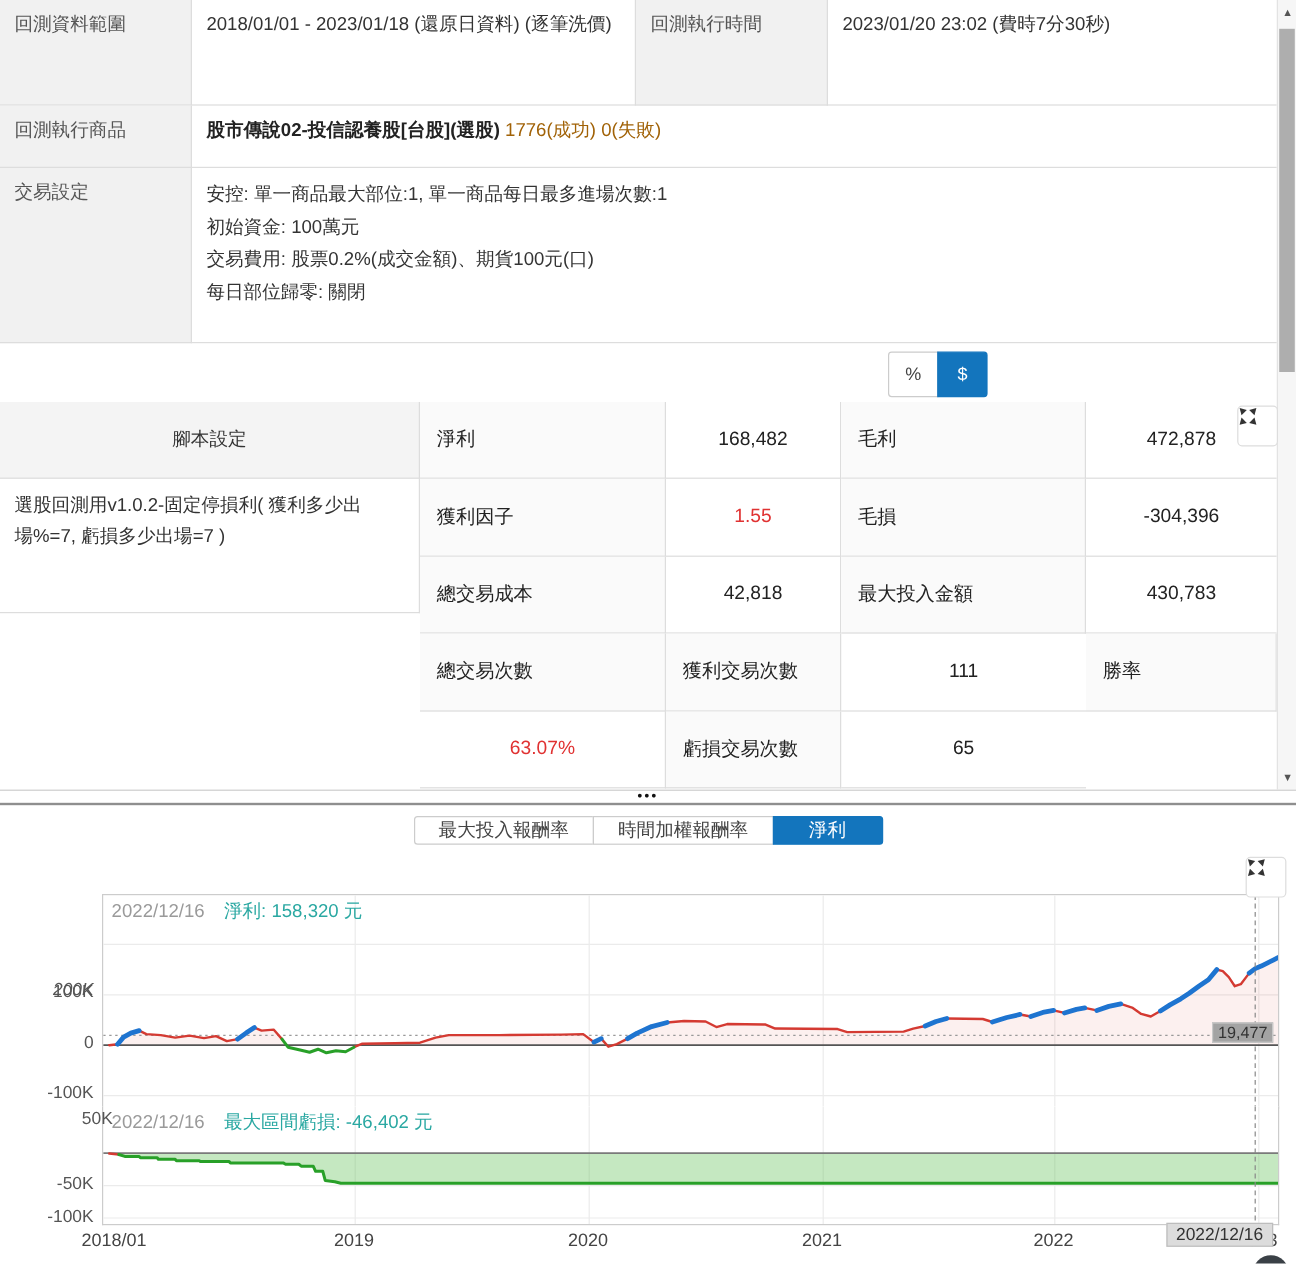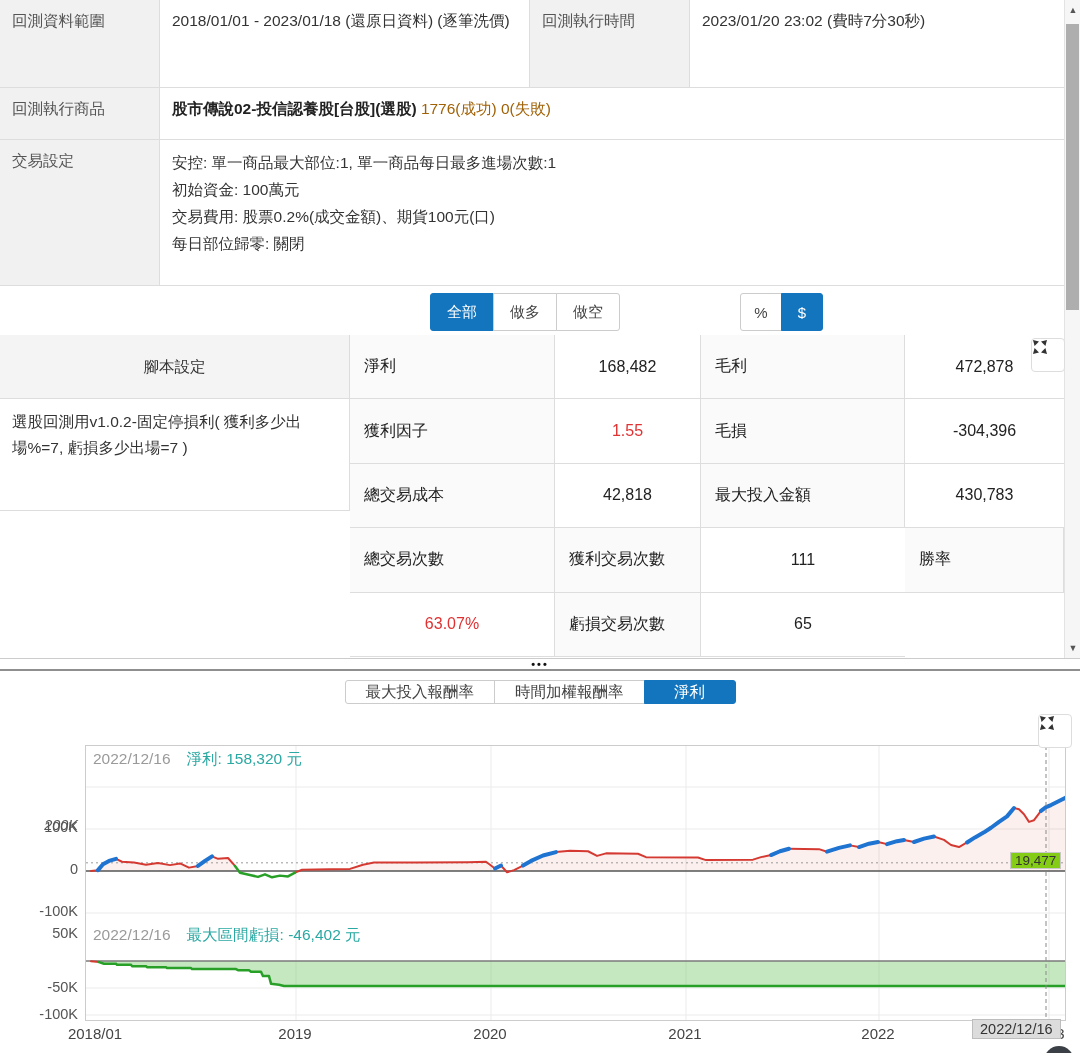--- a/index.html
+++ b/index.html
@@ -69,21 +69,21 @@
   
   .chart-box{position:absolute;left:85px;width:979px;box-sizing:content-box;border:1px solid #ccc;background:#fff;}
   .chart1{top:745px;height:177px;}
   .chart2{top:922px;height:98px;border-top:none;}
   .c-label{position:absolute;left:7px;top:3px;font-size:15.5px;white-space:nowrap;z-index:3;}
   .c-label .d{color:#9a9a9a;margin-right:16px;}
   .c-label .v{color:#2aa8a2;}
   .ytick{position:absolute;left:0;width:78px;text-align:right;font-size:14.5px;color:#555;z-index:2;}
   .xaxis{position:absolute;left:0;top:1022px;width:1080px;height:26px;}
   .xtick{position:absolute;top:3px;font-size:15px;color:#444;transform:translateX(-50%);white-space:nowrap;}
-  .cross-ylabel{position:absolute;left:1010px;top:852px;background:#84cc16;border:1px solid #c8c8c8;
+  .cross-ylabel{position:absolute;left:1010px;top:852px;background:#a3a3a3;border:1px solid #c8c8c8;
     padding:0 4px;font-size:13.5px;color:#333;z-index:5;white-space:nowrap;}
   .cross-xlabel{position:absolute;left:972px;top:1019px;background:#dcdcdc;border:1px solid #bdbdbd;
     padding:1px 7px;font-size:14.5px;color:#333;z-index:5;white-space:nowrap;}
   .help-circle{position:absolute;left:1044px;top:1046px;width:30px;height:30px;border-radius:50%;
     background:#3a4046;cursor:pointer;}
   svg{position:absolute;left:0;top:0;}
 </style>
 </head>
 <body>
 
@@ -102,25 +102,20 @@
   <div class="cell lab">交易設定</div>
   <div class="cell last span3 trade-lines" id="trade-lines">
       <div>安控: 單一商品最大部位:1, 單一商品每日最多進場次數:1</div>
       <div>初始資金: 100萬元</div>
       <div>交易費用: 股票0.2%(成交金額)、期貨100元(口)</div>
       <div>每日部位歸零: 關閉</div>
     </div>
 </div>
 
 <div class="filter-bar">
-  <div class="btn-group grp-dir" id="dir-tabs">
-      <button class="tbtn active">全部</button>
-      <button class="tbtn">做多</button>
-      <button class="tbtn">做空</button>
-    </div>
   <div class="btn-group grp-unit" id="unit-tabs">
       <button class="tbtn">%</button>
       <button class="tbtn active">$</button>
     </div>
 </div>
 
 <div class="stats-area">
   <div class="script-panel">
     <div class="sp-head">腳本設定</div>
     <div class="sp-body">選股回測用v1.0.2-固定停損利( 獲利多少出場%=7, 虧損多少出場=7 )</div>
@@ -231,21 +226,21 @@
       <path d=" M13 40.08 L18 41.7 L30 41.7 L31 42.78 L45 42.78 L46 44.13 L60 44.13 L61 45.21 L80 45.21 L81 46.02 L105 46.02 L106 47.1 L150 47.1 L152 48.18 L163 48.18 L165 49.8 L175 49.8 L177 54.120000000000005 L183 54.120000000000005 L185 61.68 L193 62.760000000000005 L198 64.056 L979 64.056" fill="none" stroke="#28a028" stroke-width="2.5" stroke-linejoin="round" stroke-linecap="round"></path>
       <line x1="960" y1="0" x2="960" y2="98" stroke="#888" stroke-width="1" stroke-dasharray="4,3"></line>
     </svg>
   </div>
 
 <div id="yticks">
     <div class="ytick" style="top: 817px; font-style: italic;">200K</div>
     <div class="ytick" style="top: 819px;">100K</div>
     <div class="ytick" style="top: 861px;">0</div>
     <div class="ytick" style="top: 903px;">-100K</div>
-    <div class="ytick" style="top: 925px;">50K</div>
+    <div class="ytick" style="top: 925px; padding-left: 16px;">50K</div>
     <div class="ytick" style="top: 979px;">-50K</div>
     <div class="ytick" style="top: 1006px;">-100K</div>
   </div>
 
 <div class="cross-ylabel">19,477</div>
 
 <div class="xaxis" id="xaxis">
     <div class="xtick" style="left: 95px; text-align: center;">2018/01</div>
     <div class="xtick" style="left: 295px;">2019</div>
     <div class="xtick" style="left: 490px;">2020</div>

